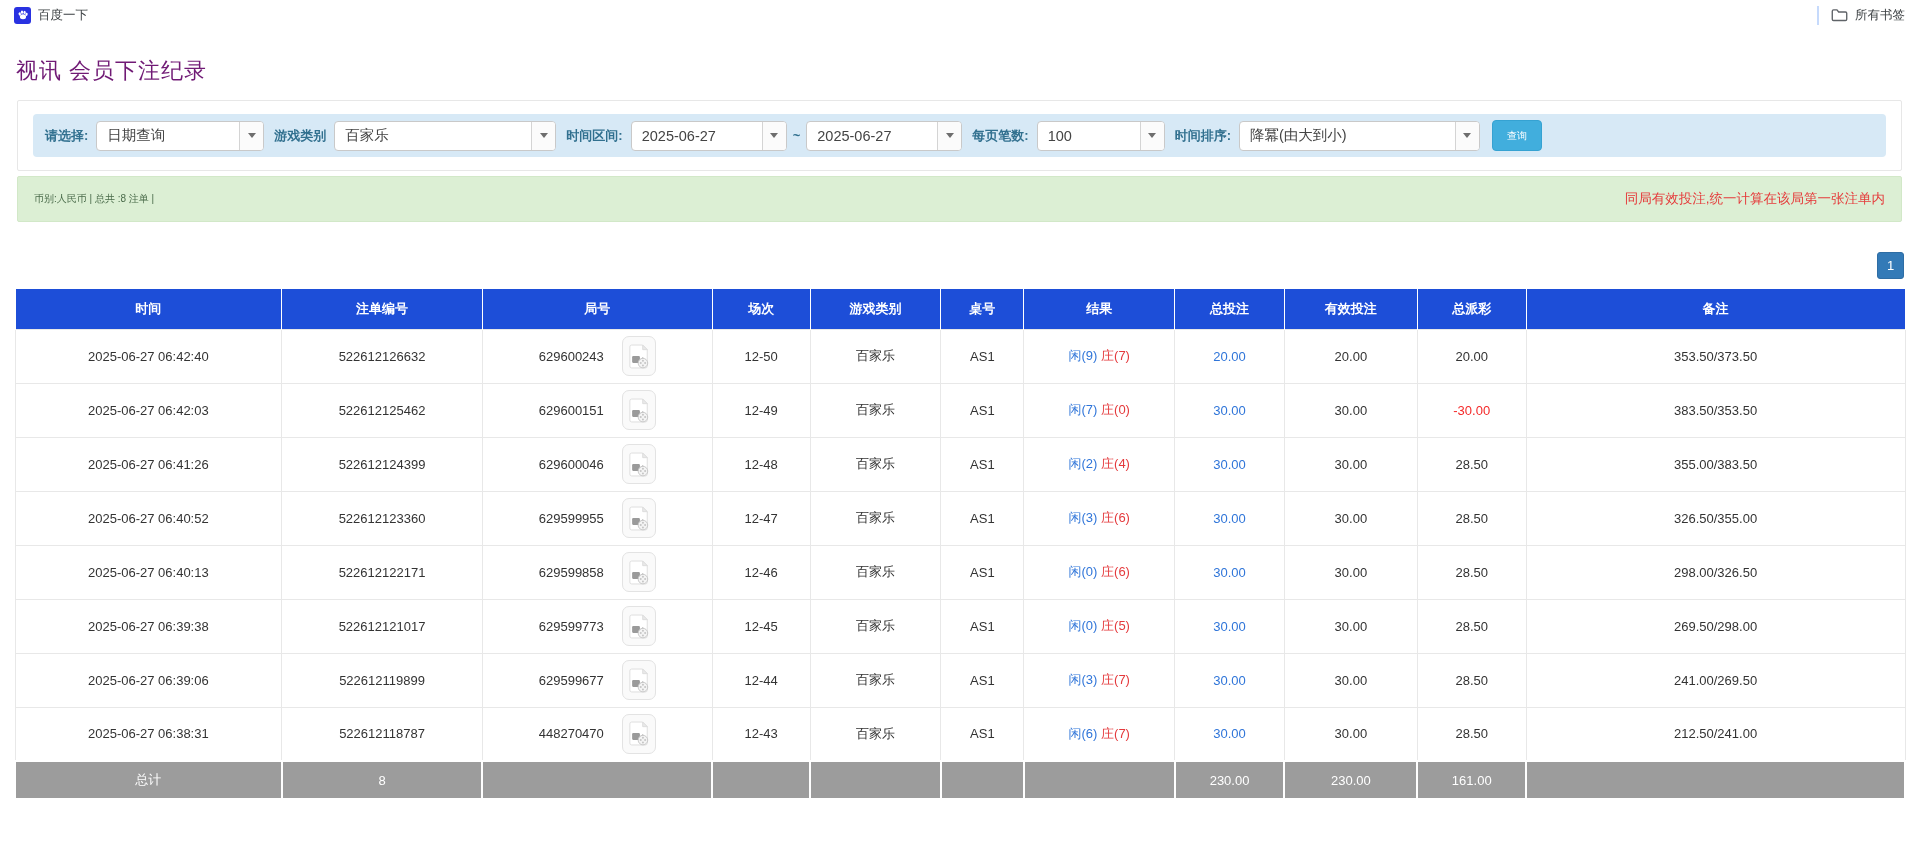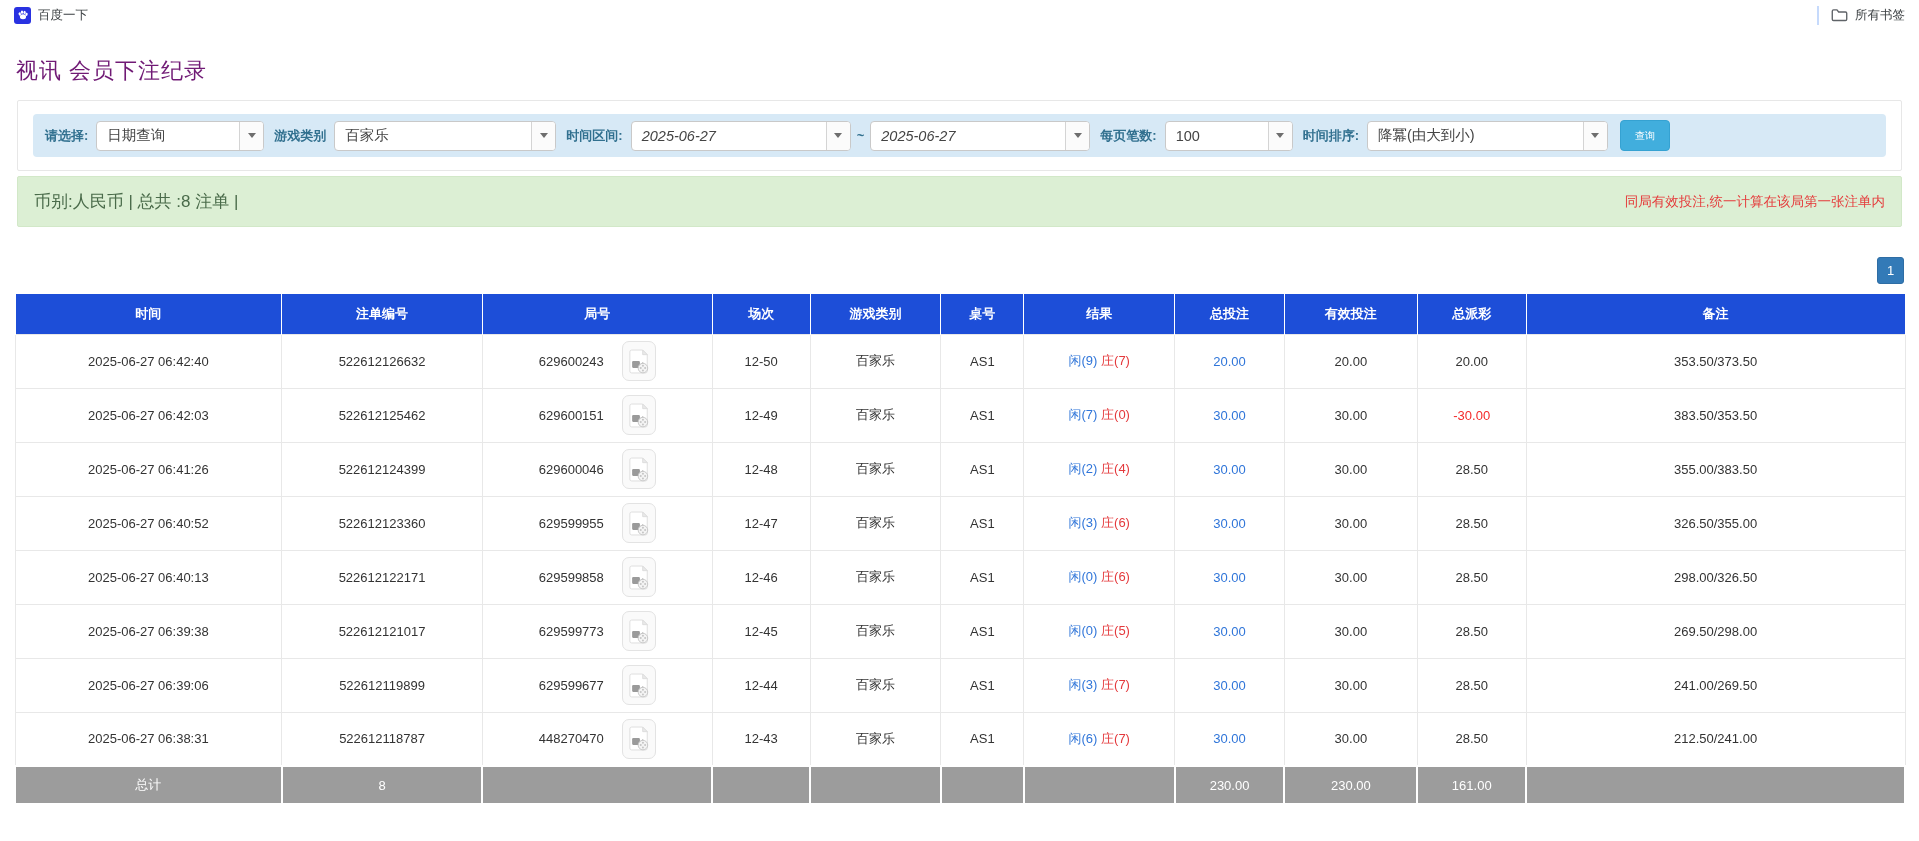--- a/index.html
+++ b/index.html
@@ -48,35 +48,35 @@
     font-size:14.5px; color:#444; flex:1; white-space:nowrap; overflow:hidden;
   }
   .combo-arrow {
     width:24px; border-left:1px solid #d4d4d4; background:#fbfbfb;
     display:flex; align-items:center; justify-content:center; cursor:pointer;
   }
   .arrow-glyph {
     width:0; height:0; border-left:4px solid transparent;
     border-right:4px solid transparent; border-top:5px solid #6e6e6e;
   }
-  .w-select { width:168px; } .w-game { width:222px; } .w-date { width:220px;font-style:italic; }
+  .w-select { width:168px; } .w-game { width:222px; } .w-date { width:156px; }
   .w-size { width:128px; } .w-sort { width:241px; }
   .tilde { color:#31708f; margin:0 6px; font-weight:bold; }
   .query-btn {
     margin-left:12px; height:31px; padding:0 14px;
     background:#41aedd; border:1px solid #35a2d2; border-radius:4px;
     color:#fff; font-size:10px; cursor:pointer;
   }
   
   .summary-bar {
     margin:5px 17px 0; background:#dcefd4; border:1px solid #d2e8c8;
     border-radius:2px; padding:13px 16px;
     display:flex; justify-content:space-between; align-items:center;
   }
-  .summary-text { color:#4a6b4a; font-size:17px; }
+  .summary-text { color:#4a6b4a; font-size:10px; }
   .summary-note { color:#e53b3b; font-size:13.5px; }
   
   .pagination-row { margin:30px 15px 10px; display:flex; justify-content:flex-end; }
   .page-btn {
     min-width:27px; height:27px; background:#337ab7; border:1px solid #2e6da4;
     border-radius:3px; color:#fff; font-size:13px; cursor:pointer;
   }
   
   .records-table {
     width:1892px; margin:2px 14px 0; border-collapse:collapse; table-layout:fixed;

